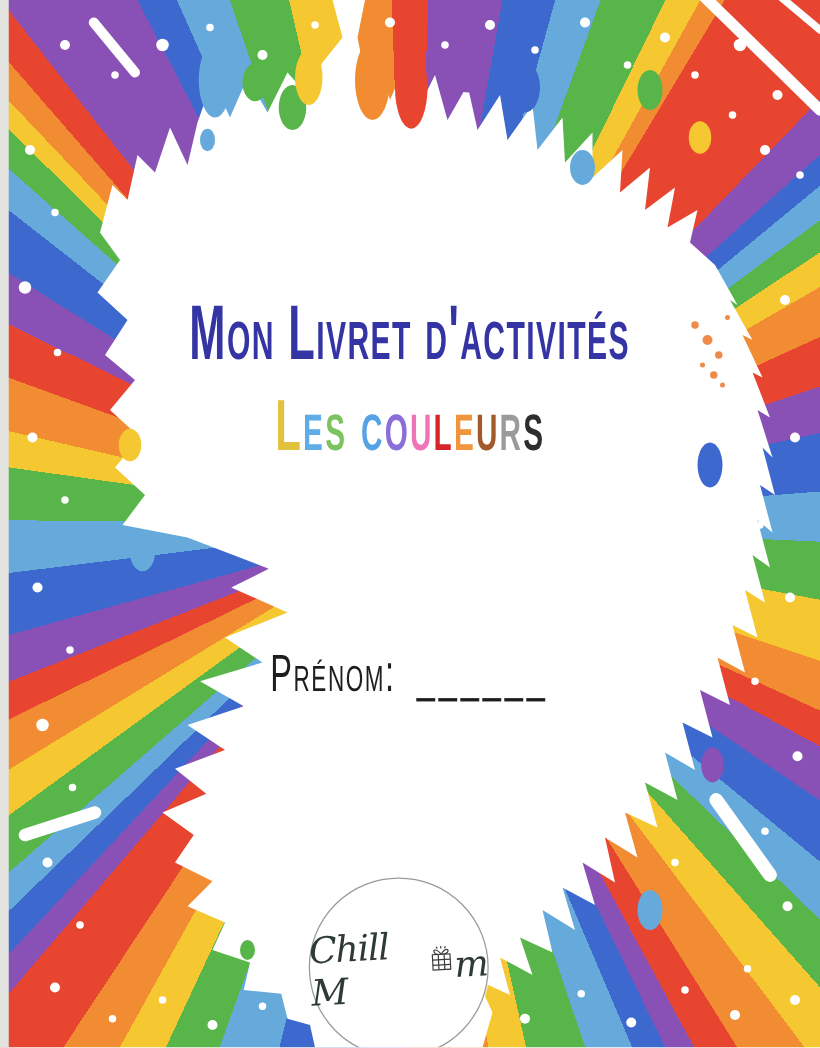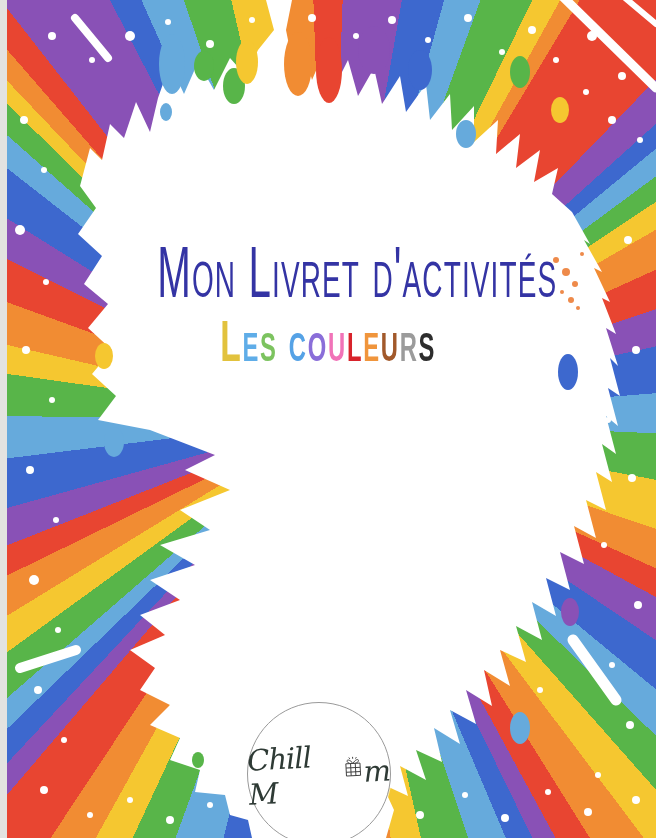--- a/index.html
+++ b/index.html
@@ -23,21 +23,21 @@
         #F18C33 238.5deg 244deg,#E84531 244deg 248.5deg,#8951B6 248.5deg 254.5deg,#3D68CE 254.5deg 263deg,
         #66AADC 263deg 270.5deg,#58B549 270.5deg 278deg,#F5C730 278deg 283deg,#F18C33 283deg 290deg,
         #E84531 290deg 296.5deg,#8951B6 296.5deg 302deg,#3D68CE 302deg 308deg,#66AADC 308deg 311.5deg,
         #58B549 311.5deg 314.5deg,#F5C730 314.5deg 316.5deg,#F18C33 316.5deg 319deg,#E84531 319deg 322deg,
         #8951B6 322deg 332.5deg,#3D68CE 332.5deg 336deg,#66AADC 336deg 341deg,#58B549 341deg 347deg,
         #F5C730 347deg 352.5deg,#F18C33 352.5deg 358deg,#E84531 358deg 360deg);
   }
   .art{position:absolute;inset:0;width:656px;height:838px;}
   .center-line{position:absolute;left:0;right:0;text-align:center;z-index:5;}
   .condense{display:inline-block;white-space:nowrap;transform-origin:50% 50%;}
-  .title{top:236px;font-weight:400;font-size:72px;line-height:1;letter-spacing:2px;
+  .title{top:236px;font-weight:700;font-size:62px;line-height:1;letter-spacing:2px;
          font-variant:small-caps;color:#3434A4;}
   .title .condense{transform:scaleX(0.56);}
   .subtitle{top:312px;font-weight:700;font-size:58px;line-height:1;letter-spacing:3px;
          font-variant:small-caps;}
   .subtitle .condense{transform:scaleX(0.58);}
   .age{top:404px;font-weight:700;font-size:25px;letter-spacing:0.5px;color:#414145;}
   .name-line{top:518px;font-size:42px;line-height:1;font-variant:small-caps;
          font-weight:500;color:#1E1E1E;letter-spacing:2px;}
   .name-line .condense{transform:scaleX(0.62);}
   .name-blank{font-weight:400;letter-spacing:5px;font-variant:normal;}
@@ -166,20 +166,26 @@
 
   <h1 class="center-line title" style="margin:0;position:absolute;">
     <span class="condense">Mon Livret d'activités</span>
   </h1>
 
   <h2 class="center-line subtitle" style="margin:0;position:absolute;">
     <span class="condense" id="subtitle-letters"><span style="color: rgb(226, 194, 61);">L</span><span style="color: rgb(95, 173, 232);">e</span><span style="color: rgb(124, 195, 95);">s</span><span> </span><span style="color: rgb(85, 162, 230);">c</span><span style="color: rgb(138, 110, 217);">o</span><span style="color: rgb(241, 115, 184);">u</span><span style="color: rgb(216, 35, 43);">l</span><span style="color: rgb(240, 149, 60);">e</span><span style="color: rgb(162, 89, 43);">u</span><span style="color: rgb(155, 155, 155);">r</span><span style="color: rgb(45, 45, 45);">s</span></span>
   </h2>
 
 
+  <div class="center-line name-line">
+    <span class="condense">
+      <span>Prénom:</span>&nbsp;
+      <span class="name-blank">______</span>
+    </span>
+  </div>
 
   <div class="logo">
     <div class="logo-inner">
       <span>Chill M</span>
       <svg class="gift" width="20" height="24" viewBox="0 0 20 24">
         <g stroke="#3a3a3a" fill="#ffffff" stroke-width="1">
           <path d="M10,8 C6,2 2,4 5,7 C7,8.5 9,8 10,8 Z"></path>
           <path d="M10,8 C14,2 18,4 15,7 C13,8.5 11,8 10,8 Z"></path>
           <rect x="2.5" y="8" width="15" height="13"></rect>
           <line x1="7.5" y1="8" x2="7.5" y2="21"></line>

